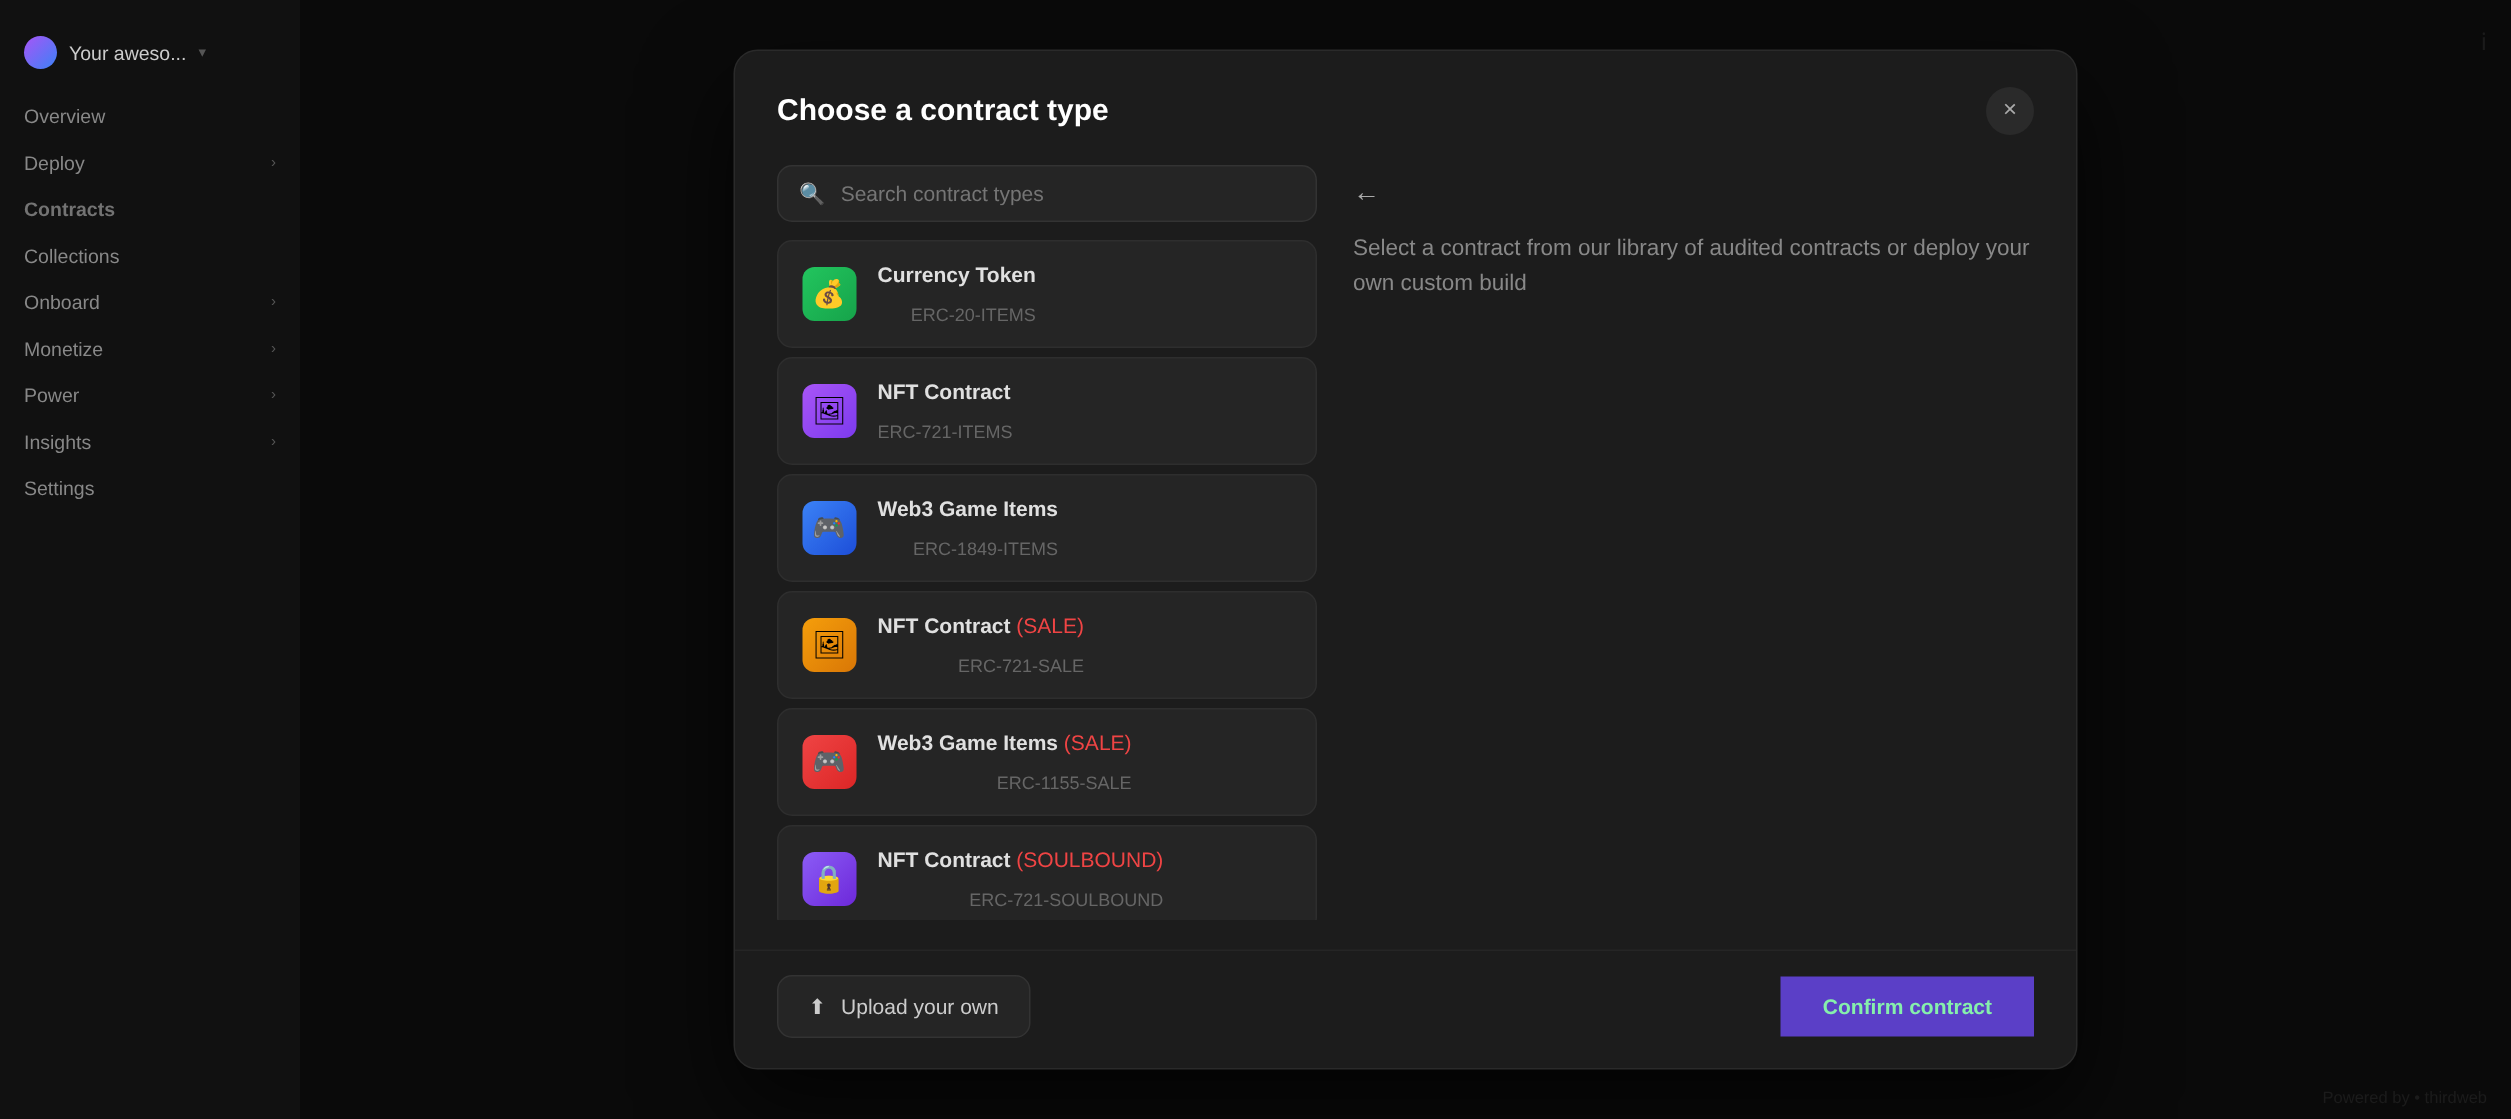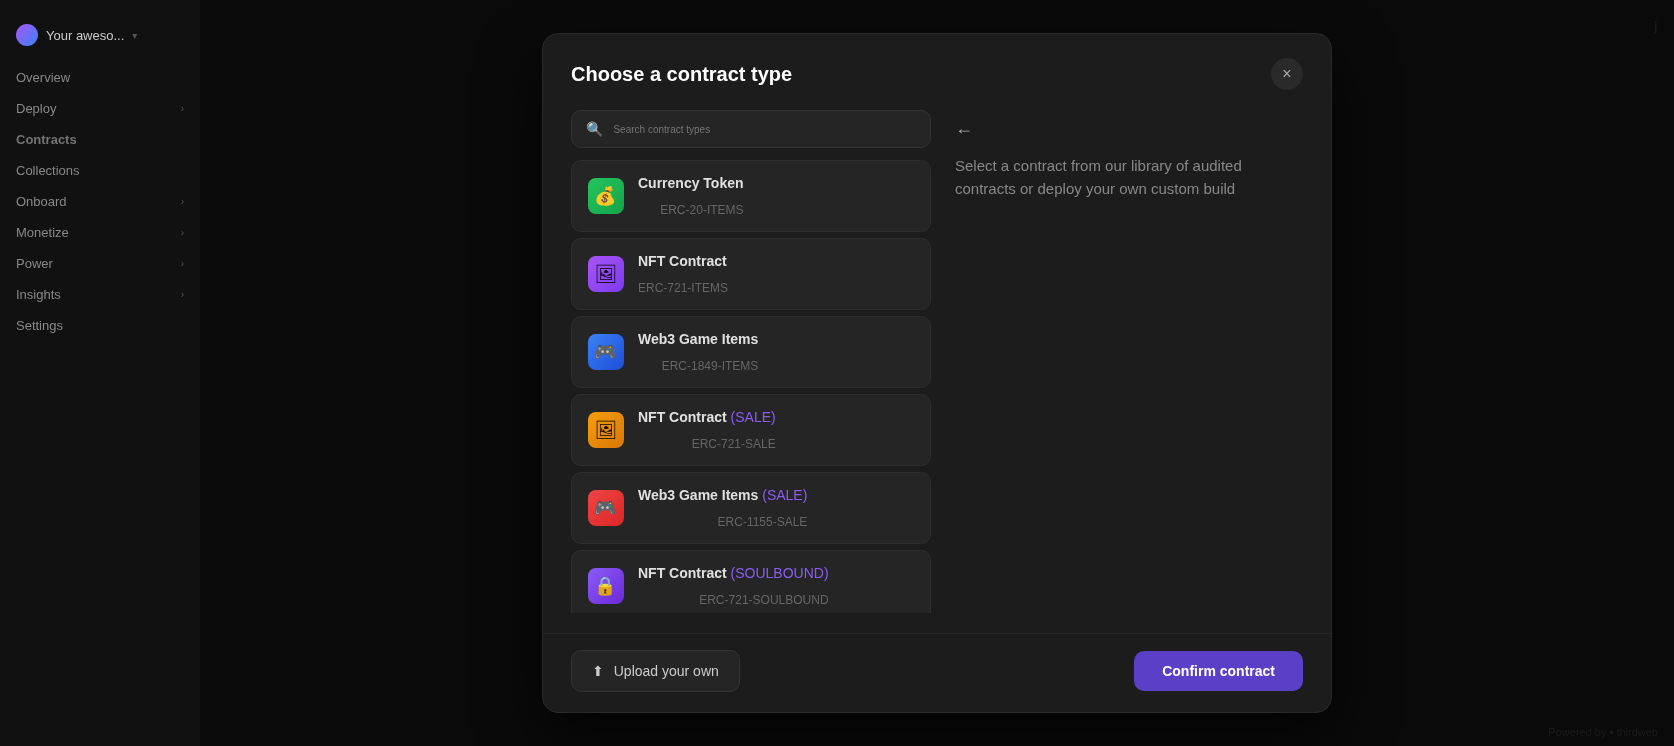--- a/index.html
+++ b/index.html
@@ -69,21 +69,21 @@
       display: flex;
       align-items: center;
       justify-content: center;
       z-index: 10;
     }
 
     
     .modal {
       background: #1c1c1c;
       border-radius: 16px;
-      width: 790px;
+      width: 896px;
       max-height: 680px;
       overflow: hidden;
       display: flex;
       flex-direction: column;
       box-shadow: 0 25px 60px rgba(0,0,0,0.7);
       border: 1px solid #2a2a2a;
     }
     .modal-header {
       padding: 24px 28px 0;
       display: flex;
@@ -136,21 +136,21 @@
       padding: 10px 14px;
       margin-bottom: 4px;
       flex-shrink: 0;
     }
     .search-icon { color: #666; font-size: 14px; }
     .search-input {
       background: none;
       border: none;
       outline: none;
       color: #fca5a5;
-      font-size: 10px;
+      font-size: 14px;
       flex: 1;
     }
 
     .contract-list {
       display: flex;
       flex-direction: column;
       gap: 6px;
       overflow-y: auto;
       flex: 1;
     }
@@ -192,21 +192,21 @@
       flex-direction: column;
       gap: 12px;
     }
     .contract-name {
       font-size: 14px;
       font-weight: 600;
       color: #e0e0e0;
     }
     .contract-name .tag {
       font-weight: 400;
-      color: #8b5cf6;
+      color: #ef4444;
     }
     .contract-type {
       font-size: 12px;
       color: #666;
       text-align: right;
     }
 
     
     .right-panel {
       flex: 1;
@@ -248,24 +248,24 @@
       border-radius: 10px;
       padding: 12px 20px;
       cursor: pointer;
       color: #ccc;
       font-size: 14px;
       font-weight: 500;
     }
     .confirm-btn {
       background: #5b3fc7;
       border: none;
-      border-radius: 10px;
+      border-radius: 0;
       padding: 12px 28px;
       cursor: pointer;
-      color: #ffffff;
+      color: #86efac;
       font-size: 14px;
       font-weight: 600;
     }
 
     
     .bottom-hint {
       position: absolute;
       bottom: 8px;
       right: 16px;
       font-size: 11px;

